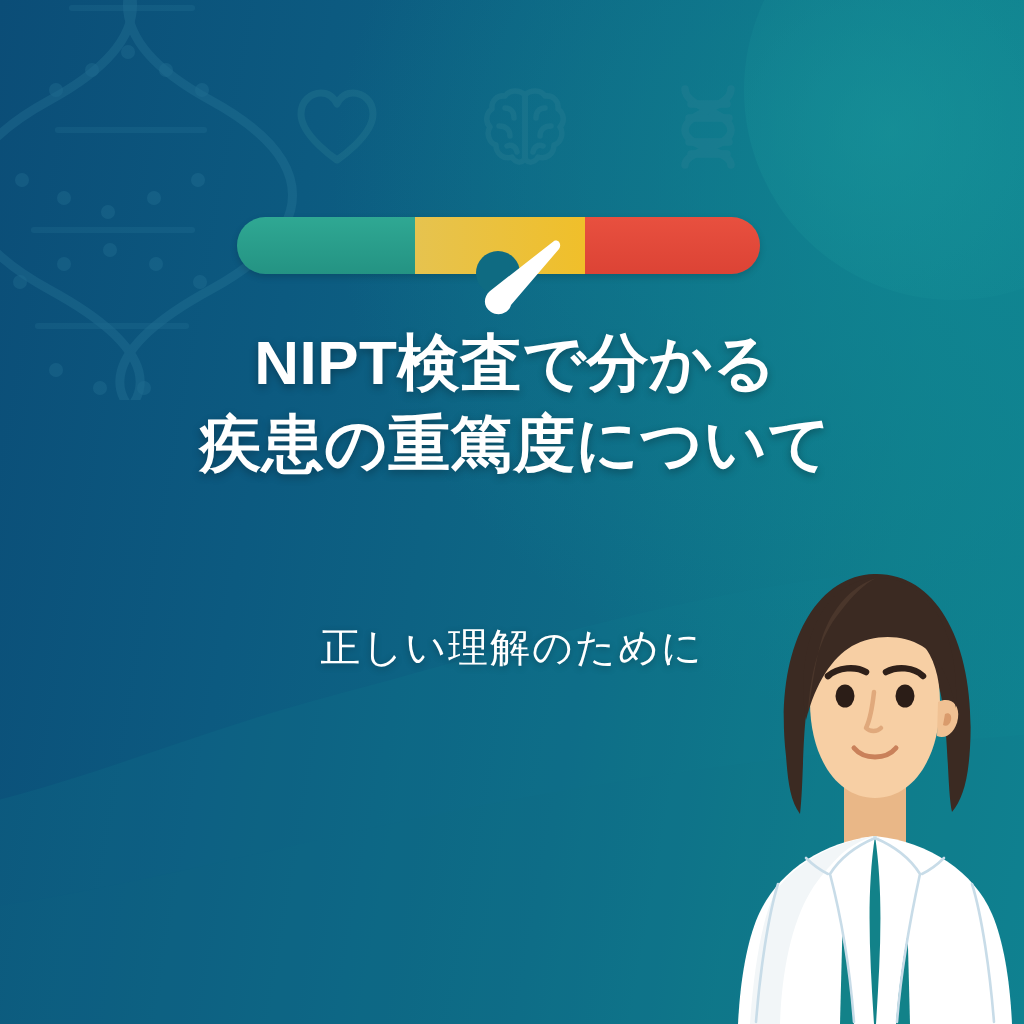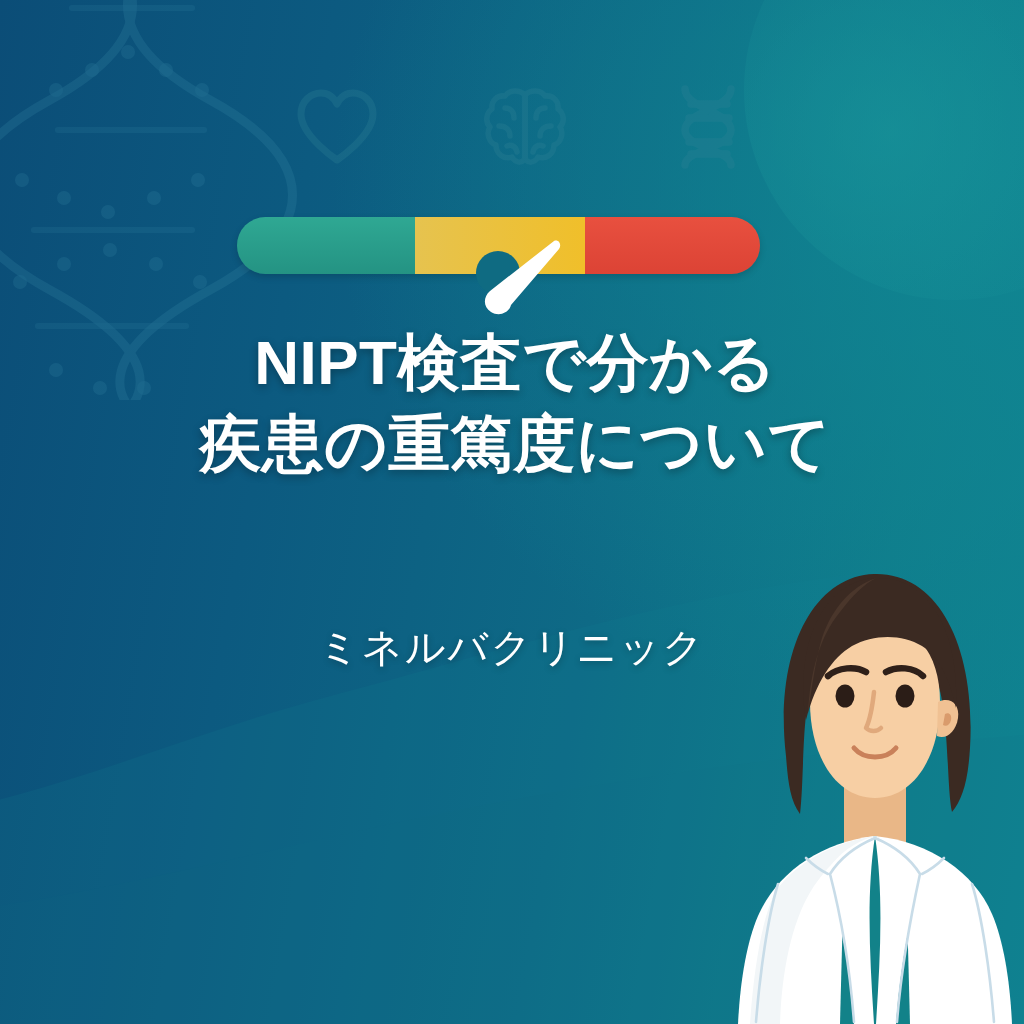--- a/index.html
+++ b/index.html
@@ -209,21 +209,21 @@
       <path d="M253,74 C246,80 246,90 254,95 C262,100 272,96 274,88 L322,32 C325,28 322,22 317,24 L253,74 Z" fill="#ffffff"></path>
       <circle cx="261" cy="85" r="11" fill="#ffffff"></circle>
     </svg>
   </div>
 
   <div class="headline">
     <span class="ln">NIPT検査で分かる</span>
     <span class="ln">疾患の重篤度について</span>
   </div>
 
-  <div class="subtitle">ミネルバクリニック</div>
+  <div class="subtitle">正しい理解のために</div>
 
   <svg class="doctor" viewBox="0 0 300 500">
 
     <path d="M62,232 C50,130 88,52 150,50 C214,48 252,122 246,224 C244,258 238,276 228,288
              C222,262 226,180 210,150 C196,124 170,116 150,118 C120,120 96,138 86,170
              C78,196 80,256 76,290 C66,276 64,258 62,232 Z" fill="#3b2a22"></path>
 
     <path d="M120,256 L182,256 L182,320 C182,336 168,346 151,346 C134,346 120,336 120,320 Z" fill="#e9b787"></path>
 
     <path d="M151,312 C96,318 52,350 34,392 C22,420 16,460 14,500 L288,500

